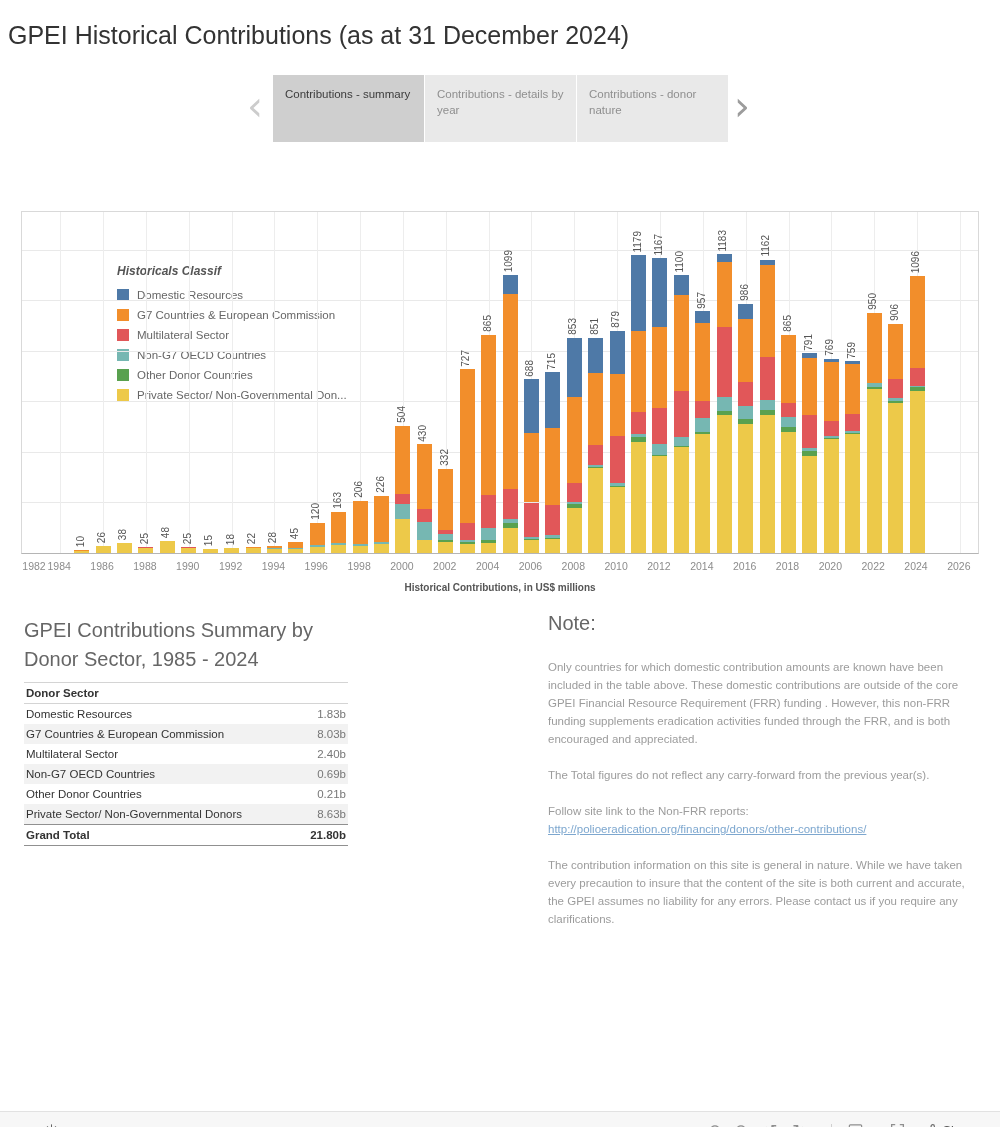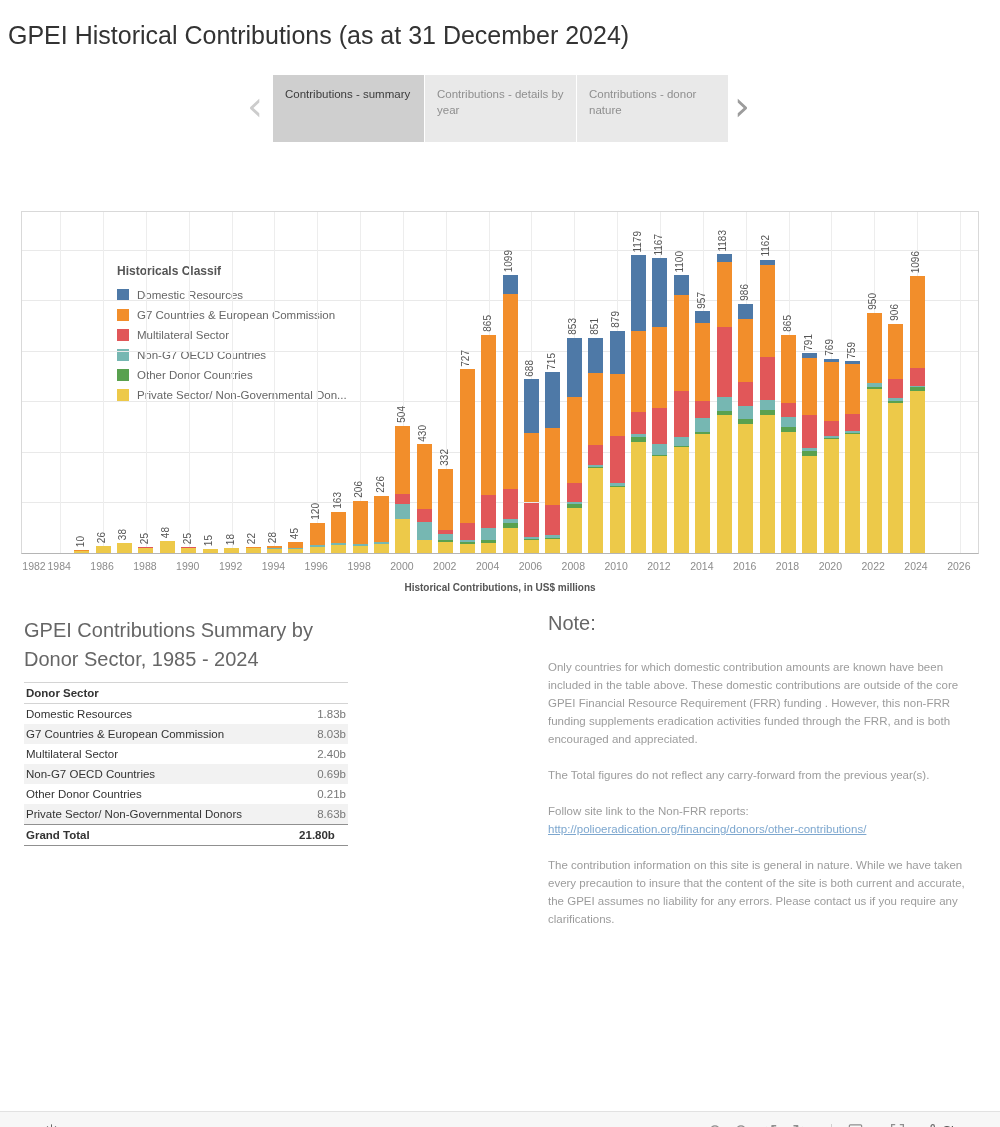--- a/index.html
+++ b/index.html
@@ -24,21 +24,21 @@
   .chart-area { position:absolute; left:21px; top:199px; width:958px; height:343px;
                 box-sizing:border-box; border:1px solid #d9d9d9; border-bottom:1px solid #b5b5b5; }
   .gridline-h { position:absolute; left:0; width:100%; height:1px; background:#e9e9e9; }
   .gridline-v { position:absolute; top:0; height:100%; width:1px; background:#ededed; }
   .bar { position:absolute; bottom:0; cursor:pointer; }
   .seg { position:absolute; left:0; width:100%; }
   .bar-label { position:absolute; writing-mode:vertical-rl; transform:rotate(180deg);
                font-size:10px; color:#555; }
 
   .legend { position:absolute; left:95px; top:52px; }
-  .legend-title { font-size:12px; font-weight:700; color:#555; margin-bottom:7px; }
+  .legend-title { font-size:12px; font-weight:700; color:#555; margin-bottom:7px;font-style:italic; }
   .legend-item { display:flex; align-items:center; height:20px; cursor:pointer; }
   .legend-swatch { width:12px; height:12px; margin-right:8px; flex:none; }
   .legend-label { font-size:11.5px; color:#666; white-space:nowrap; }
 
   .xaxis { position:absolute; left:21px; top:548px; width:958px; height:14px; }
   .xtick { position:absolute; top:0; width:40px; text-align:center; font-size:10.5px; color:#8c8c8c; }
   .axis-title { position:absolute; left:21px; top:570px; width:958px; text-align:center;
                 font-size:10px; font-weight:700; color:#555; }
 
   .table-title { position:absolute; left:24px; top:604px; width:340px;
@@ -46,21 +46,21 @@
   .sum-table { position:absolute; left:24px; top:670px; width:324px; font-size:11.5px;
                color:#333; border-top:1px solid #d4d4d4; }
   .thead { display:flex; height:20px; align-items:center; font-weight:700;
            border-bottom:1px solid #d4d4d4; }
   .trow { display:flex; height:20px; align-items:center; cursor:pointer; }
   .trow.shaded { background:#f2f2f2; }
   .tlabel { flex:1; padding-left:2px; white-space:nowrap; }
   .tvalue { width:58px; text-align:right; color:#777; padding-right:2px; }
   .trow-total { display:flex; height:20px; align-items:center; font-weight:700;
                 border-top:1px solid #909090; border-bottom:1px solid #909090; }
-  .trow-total .tvalue { color:#333;text-align:center; }
+  .trow-total .tvalue { color:#333; }
 
   .note-title { left:548px; top:600px; }
   .note-body { position:absolute; left:548px; top:646px; width:432px;
                font-size:11.5px; line-height:18px; color:#9c9c9c; }
   .note-body p { margin:0 0 18px 0; }
   .note-body p.tight { margin-bottom:0; }
   .note-link { color:#7da7cf; text-decoration:underline; word-break:break-all; }
 
   .footer { position:absolute; left:0; top:1099px; width:1000px; height:28px;
             background:#f7f7f7; border-top:1px solid #e2e2e2; display:flex;

